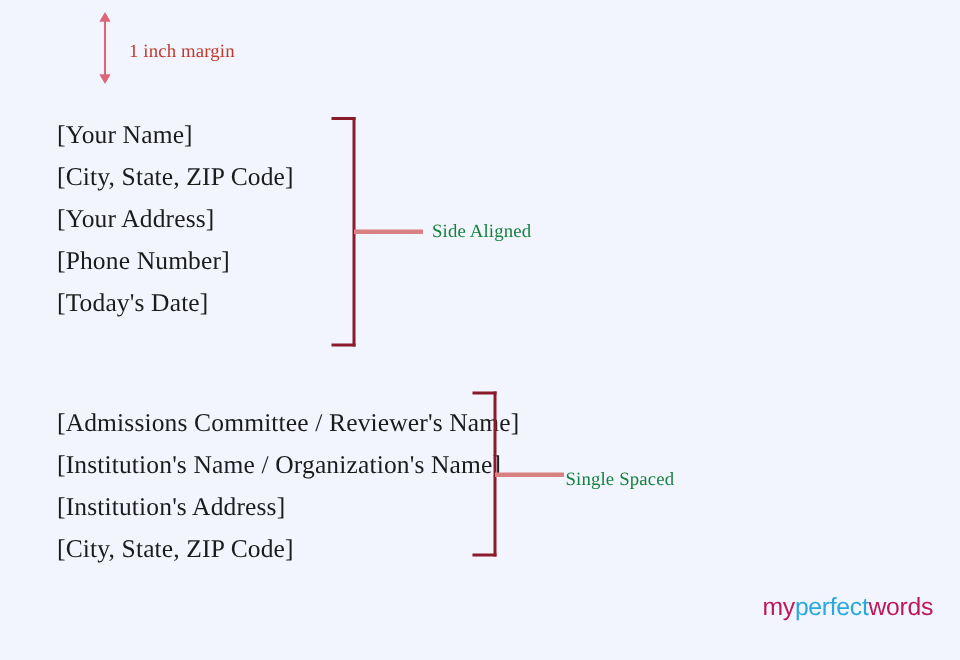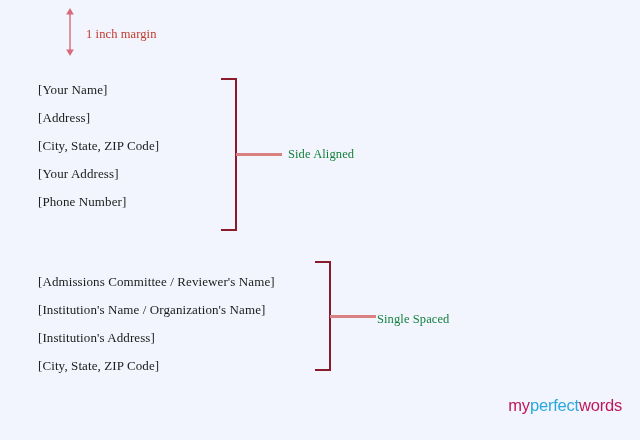--- a/index.html
+++ b/index.html
@@ -42,21 +42,21 @@
 
   
   .doc-block {
     position: absolute;
     left: 38px;
   }
   .doc-block.block-sender { top: 76px; }
   .doc-block.block-recipient { top: 268px; }
 
   .doc-line {
-    font-size: 13px;
+    font-size: 17px;
     color: #1b1b1b;
     line-height: 28px;
     white-space: nowrap;
     letter-spacing: 0.1px;
   }
 
   
   .bracket {
     position: absolute;
   }
@@ -144,24 +144,24 @@
     <svg class="margin-arrow-svg" width="20" height="48" viewBox="0 0 20 48">
       <line x1="10" y1="5" x2="10" y2="43" stroke="#d9697a" stroke-width="1.4"></line>
       <polygon points="10,0 6.2,6.5 13.8,6.5" fill="#d9697a"></polygon>
       <polygon points="10,48 6.2,41.5 13.8,41.5" fill="#d9697a"></polygon>
     </svg>
   </div>
   <div class="margin-label">1 inch margin</div>
 
   <div class="doc-block block-sender">
     <div class="doc-line">[Your Name]</div>
-    <div class="doc-line">[Address]</div>
     <div class="doc-line">[City, State, ZIP Code]</div>
     <div class="doc-line">[Your Address]</div>
     <div class="doc-line">[Phone Number]</div>
+    <div class="doc-line">[Today's Date]</div>
   </div>
 
   <div class="bracket bracket-sender">
     <div class="bracket-cap top"></div>
     <div class="bracket-spine"></div>
     <div class="bracket-cap bottom"></div>
     <div class="bracket-tick"></div>
   </div>
   <div class="annot-label annot-side-aligned">Side Aligned</div>
 

